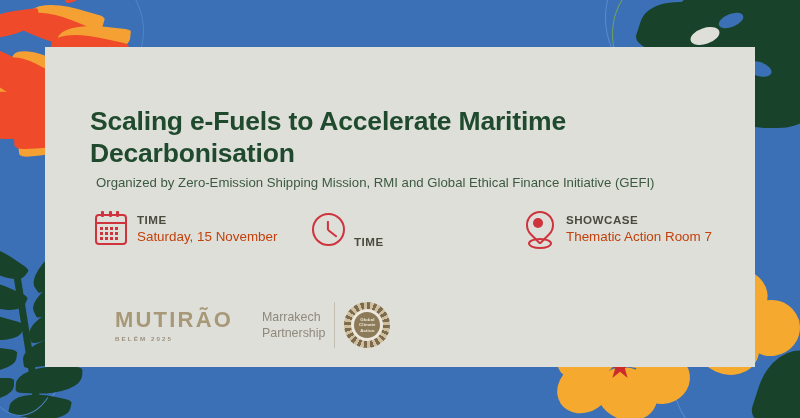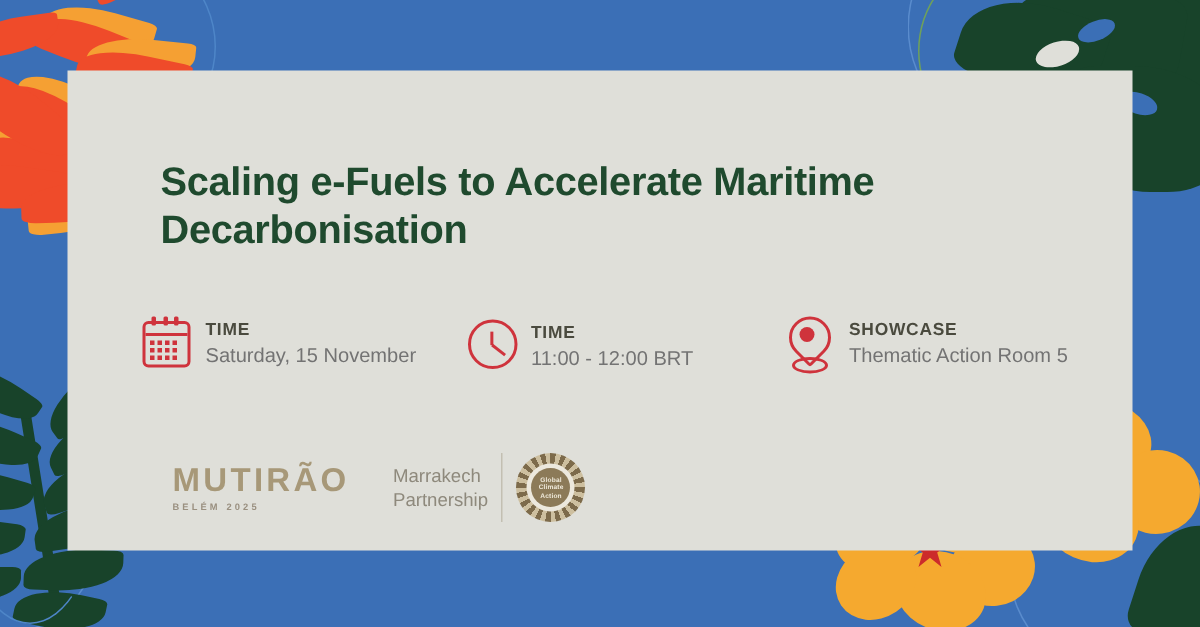--- a/index.html
+++ b/index.html
@@ -45,42 +45,42 @@
   .card-inner{position:relative;width:100%;height:100%;}
 
   .badge{
     position:absolute;left:51px;top:27px;
     background:#f2a93b;color:#2b2b20;
     font-size:11.5px;font-weight:bold;letter-spacing:1.1px;
     padding:6px 20px;border-radius:12px;
     line-height:1;
   }
   .title{
-    position:absolute;left:62px;top:58px;width:620px;
+    position:absolute;left:45px;top:58px;width:620px;
     color:#1f4a2e;
     font-size:26.5px;font-weight:bold;line-height:1.22;
     letter-spacing:-0.2px;
   }
   .organizer{
     position:absolute;left:51px;top:127px;width:660px;
     color:#3c5a43;font-size:13.2px;line-height:1.3;
   }
 
   .meta-row{position:absolute;left:48px;top:163px;width:650px;height:52px;}
   .meta{position:absolute;top:0;display:flex;align-items:flex-start;gap:10px;}
   .meta.m0{left:0px;}
   .meta.m1{left:217px;align-items:flex-end;}
   .meta.m2{left:429px;}
   .meta-ico{width:34px;height:38px;position:relative;flex:0 0 34px;}
   .meta-text{padding-top:3px;}
   .meta-label{
     color:#4a4a3e;font-size:11.6px;font-weight:bold;letter-spacing:0.5px;line-height:1.15;
   }
   .meta-value{
-    color:#737373;font-size:13.4px;line-height:1.35;margin-top:2px;white-space:nowrap;
+    color:#c2410c;font-size:13.4px;line-height:1.35;margin-top:2px;white-space:nowrap;
   }
 
   
   .cal{position:absolute;left:2px;top:4px;width:28px;height:27px;border:2.4px solid #cf333c;border-radius:4px;}
   .cal:before{content:"";position:absolute;left:0;top:6px;width:100%;height:2.2px;background:#cf333c;}
   .cal-tooth{position:absolute;top:-5px;width:3px;height:6px;background:#cf333c;border-radius:1px;}
   .cal-dots{position:absolute;left:3px;top:11px;width:19px;display:grid;grid-template-columns:repeat(4,1fr);gap:2px 1.6px;}
   .cal-dots i{display:block;width:3px;height:3px;background:#cf333c;}
   .clock{position:absolute;left:2px;top:3px;width:29px;height:29px;border:2.4px solid #cf333c;border-radius:50%;}
   .clock-h{position:absolute;left:50%;top:50%;background:#cf333c;transform-origin:left center;}
@@ -194,20 +194,21 @@
 
     <div class="deco" style="left:760px;top:348px;width:60px;height:80px;background:#18432a;border-radius:60% 10% 60% 14%;transform:rotate(18deg);"></div>
   </div>
 
   <div class="card">
     <div class="card-inner">
 
 
       <div class="title">Scaling e-Fuels to Accelerate Maritime Decarbonisation</div>
 
+      <div class="organizer">Organized by Zero-Emission Shipping Mission, RMI and Global Ethical Finance Initiative (GEFI)</div>
 
       <div class="meta-row">
 
         <div class="meta m0">
           <div class="meta-ico">
             <div class="cal">
               <span class="cal-tooth" style="left:4px;"></span>
               <span class="cal-tooth" style="left:11.5px;"></span>
               <span class="cal-tooth" style="left:19px;"></span>
               <span class="cal-dots">
@@ -234,33 +235,32 @@
 
         <div class="meta m1">
           <div class="meta-ico">
             <div class="clock">
               <span class="clock-h" style="width:9px;height:2.2px;transform:translate(-1px,-1px) rotate(-90deg);"></span>
               <span class="clock-h" style="width:11px;height:2.2px;transform:translate(-1px,-1px) rotate(38deg);"></span>
             </div>
           </div>
           <div class="meta-text">
             <div class="meta-label">TIME</div>
-            <div class="meta-value">11:00 - 12:00 BRT</div>
           </div>
         </div>
 
         <div class="meta m2">
           <div class="meta-ico">
             <div class="pin"></div>
             <div class="pin-dot"></div>
             <div class="pin-shadow"></div>
           </div>
           <div class="meta-text">
             <div class="meta-label">SHOWCASE</div>
-            <div class="meta-value">Thematic Action Room 5</div>
+            <div class="meta-value">Thematic Action Room 7</div>
           </div>
         </div>
 
       </div>
 
       <div class="logos">
 
         <div class="cop">
           <div class="mut">MUTIRÃO</div>
           <div class="belem">BELÉM 2025</div>

